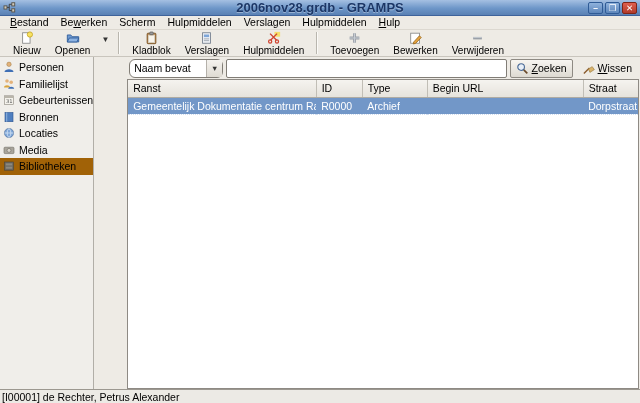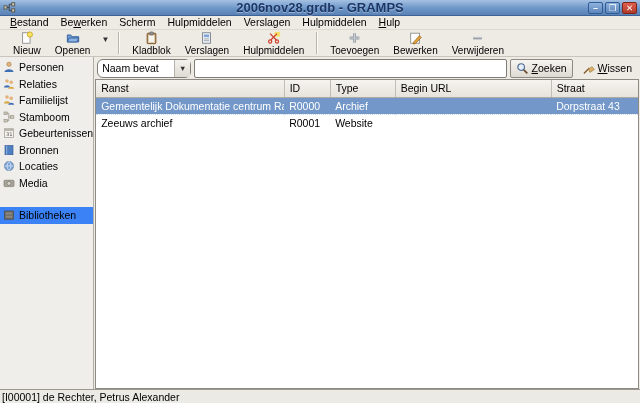--- a/index.html
+++ b/index.html
@@ -21,24 +21,24 @@
 
   
   .toolbar{height:27px;flex:0 0 27px;background:#eeebe5;display:flex;align-items:stretch;padding-left:6px;border-bottom:1px solid #c9c5bd;box-sizing:border-box;}
   .tbtn{display:flex;flex-direction:column;align-items:center;justify-content:flex-start;padding:1px 7px 0;gap:0;}
   .tbtn .ticon{height:14px;display:flex;align-items:center;}
   .tbtn .tlabel{font-size:10px;line-height:11px;white-space:nowrap;}
   .tsep{width:1px;background:#b9b6ae;border-right:1px solid #fbfaf7;margin:2px 5px;}
   .darrow{display:flex;align-items:center;padding:0 4px 8px;font-size:8px;color:#333;}
 
   
-  .main{flex:1;display:flex;min-height:0;}
+  .main{flex:1;display:flex;min-height:0;gap:32px;}
   .sidebar{flex:0 0 79px;background:#f0eeea;border-right:1px solid #b1aea7;padding-top:2px;box-sizing:border-box;}
   .side-item{height:16.5px;display:flex;align-items:center;gap:4px;padding-left:3px;white-space:nowrap;}
-  .side-item.selected{background:#3b82f6;margin-top:16px;}
+  .side-item.selected{background:#a16207;}
   .side-item svg{flex:0 0 auto;}
 
   .rightpanel{flex:1;display:flex;flex-direction:column;background:#eeebe5;min-width:0;}
   .filterbar{height:22px;flex:0 0 22px;display:flex;align-items:center;padding:0 2px 0 3px;gap:3px;}
   .combo{width:94px;height:19px;background:#fff;border:1px solid #817d76;border-radius:6px;display:flex;align-items:center;box-sizing:border-box;}
   .combo .combo-label{flex:1;padding-left:4px;white-space:nowrap;overflow:hidden;}
   .combo .combo-arrow{flex:0 0 15px;height:100%;border-left:1px solid #b5b1aa;background:linear-gradient(#f4f2ee,#dfdbd3);display:flex;align-items:center;justify-content:center;font-size:7.5px;color:#333;}
   .filter-input{flex:1;height:19px;border:1px solid #817d76;border-radius:2px;box-sizing:border-box;padding:0 3px;font:inherit;background:#fff;min-width:0;}
   .fbtn{height:19px;display:flex;align-items:center;gap:3px;padding:0 5px;border:1px solid #8e8a83;border-radius:2px;background:linear-gradient(#f7f5f1,#dedad2);white-space:nowrap;box-sizing:border-box;}
   .fbtn.flat{border-color:transparent;background:transparent;}
@@ -176,43 +176,25 @@
       <div class="side-item">
         <svg width="12" height="12" viewBox="0 0 12 12">
             <circle cx="6" cy="3.3" r="2.2" fill="#e3b27a" stroke="#9c7a46" stroke-width=".5"></circle>
             <path d="M1.5 11 C1.5 7.3 10.5 7.3 10.5 11 Z" fill="#3f6fb5"></path>
           </svg>
         <span>Personen</span>
       </div>
       <div class="side-item">
         <svg width="12" height="12" viewBox="0 0 12 12">
             <circle cx="4" cy="3" r="1.8" fill="#e3b27a"></circle>
-            <path d="M1 9.5 C1 6.6 7 6.6 7 9.5 Z" fill="#3f6fb5"></path>
-            <circle cx="8.2" cy="4.2" r="1.8" fill="#e3b27a"></circle>
-            <path d="M5.2 10.8 C5.2 7.9 11.2 7.9 11.2 10.8 Z" fill="#d9a43c"></path>
-          </svg>
-        <span>Relaties</span>
-      </div>
-      <div class="side-item">
-        <svg width="12" height="12" viewBox="0 0 12 12">
-            <circle cx="4" cy="3" r="1.8" fill="#e3b27a"></circle>
             <path d="M1 9.5 C1 6.6 7 6.6 7 9.5 Z" fill="#d9a43c"></path>
             <circle cx="8.2" cy="4.2" r="1.8" fill="#e3b27a"></circle>
             <path d="M5.2 10.8 C5.2 7.9 11.2 7.9 11.2 10.8 Z" fill="#3f6fb5"></path>
           </svg>
         <span>Familielijst</span>
-      </div>
-      <div class="side-item">
-        <svg width="12" height="12" viewBox="0 0 12 12">
-            <rect x="1" y="1" width="3.2" height="2.6" fill="#cfc9ba" stroke="#8e8a80" stroke-width=".6"></rect>
-            <rect x="1" y="8.4" width="3.2" height="2.6" fill="#cfc9ba" stroke="#8e8a80" stroke-width=".6"></rect>
-            <rect x="7.6" y="4.7" width="3.2" height="2.6" fill="#cfc9ba" stroke="#8e8a80" stroke-width=".6"></rect>
-            <path d="M4.2 2.3 h1.6 v7.4 h-1.6 M5.8 6 h1.8" stroke="#8e8a80" fill="none" stroke-width=".7"></path>
-          </svg>
-        <span>Stamboom</span>
       </div>
       <div class="side-item">
         <svg width="12" height="12" viewBox="0 0 12 12">
             <rect x="1.5" y="1.8" width="9" height="8.8" fill="#f4f2ec" stroke="#8a867e" stroke-width=".6"></rect>
             <rect x="1.5" y="1.8" width="9" height="2.2" fill="#b9b5ab"></rect>
             <text x="3" y="9.2" font-size="5.2" fill="#555" font-family="'DejaVu Sans',sans-serif">31</text>
           </svg>
         <span>Gebeurtenissen</span>
       </div>
       <div class="side-item">
@@ -289,27 +271,20 @@
             </tr>
           </thead>
           <tbody>
             <tr class="row-selected">
               <td>Gemeentelijk Dokumentatie centrum Ranst</td>
               <td>R0000</td>
               <td>Archief</td>
               <td></td>
               <td>Dorpstraat 43</td>
             </tr>
-            <tr>
-              <td>Zeeuws archief</td>
-              <td>R0001</td>
-              <td>Website</td>
-              <td></td>
-              <td></td>
-            </tr>
           </tbody>
         </table>
       </div>
 
     </div>
   </div>
 
   <div class="statusbar">
     <span>[I00001] de Rechter, Petrus Alexander</span>
   </div>

